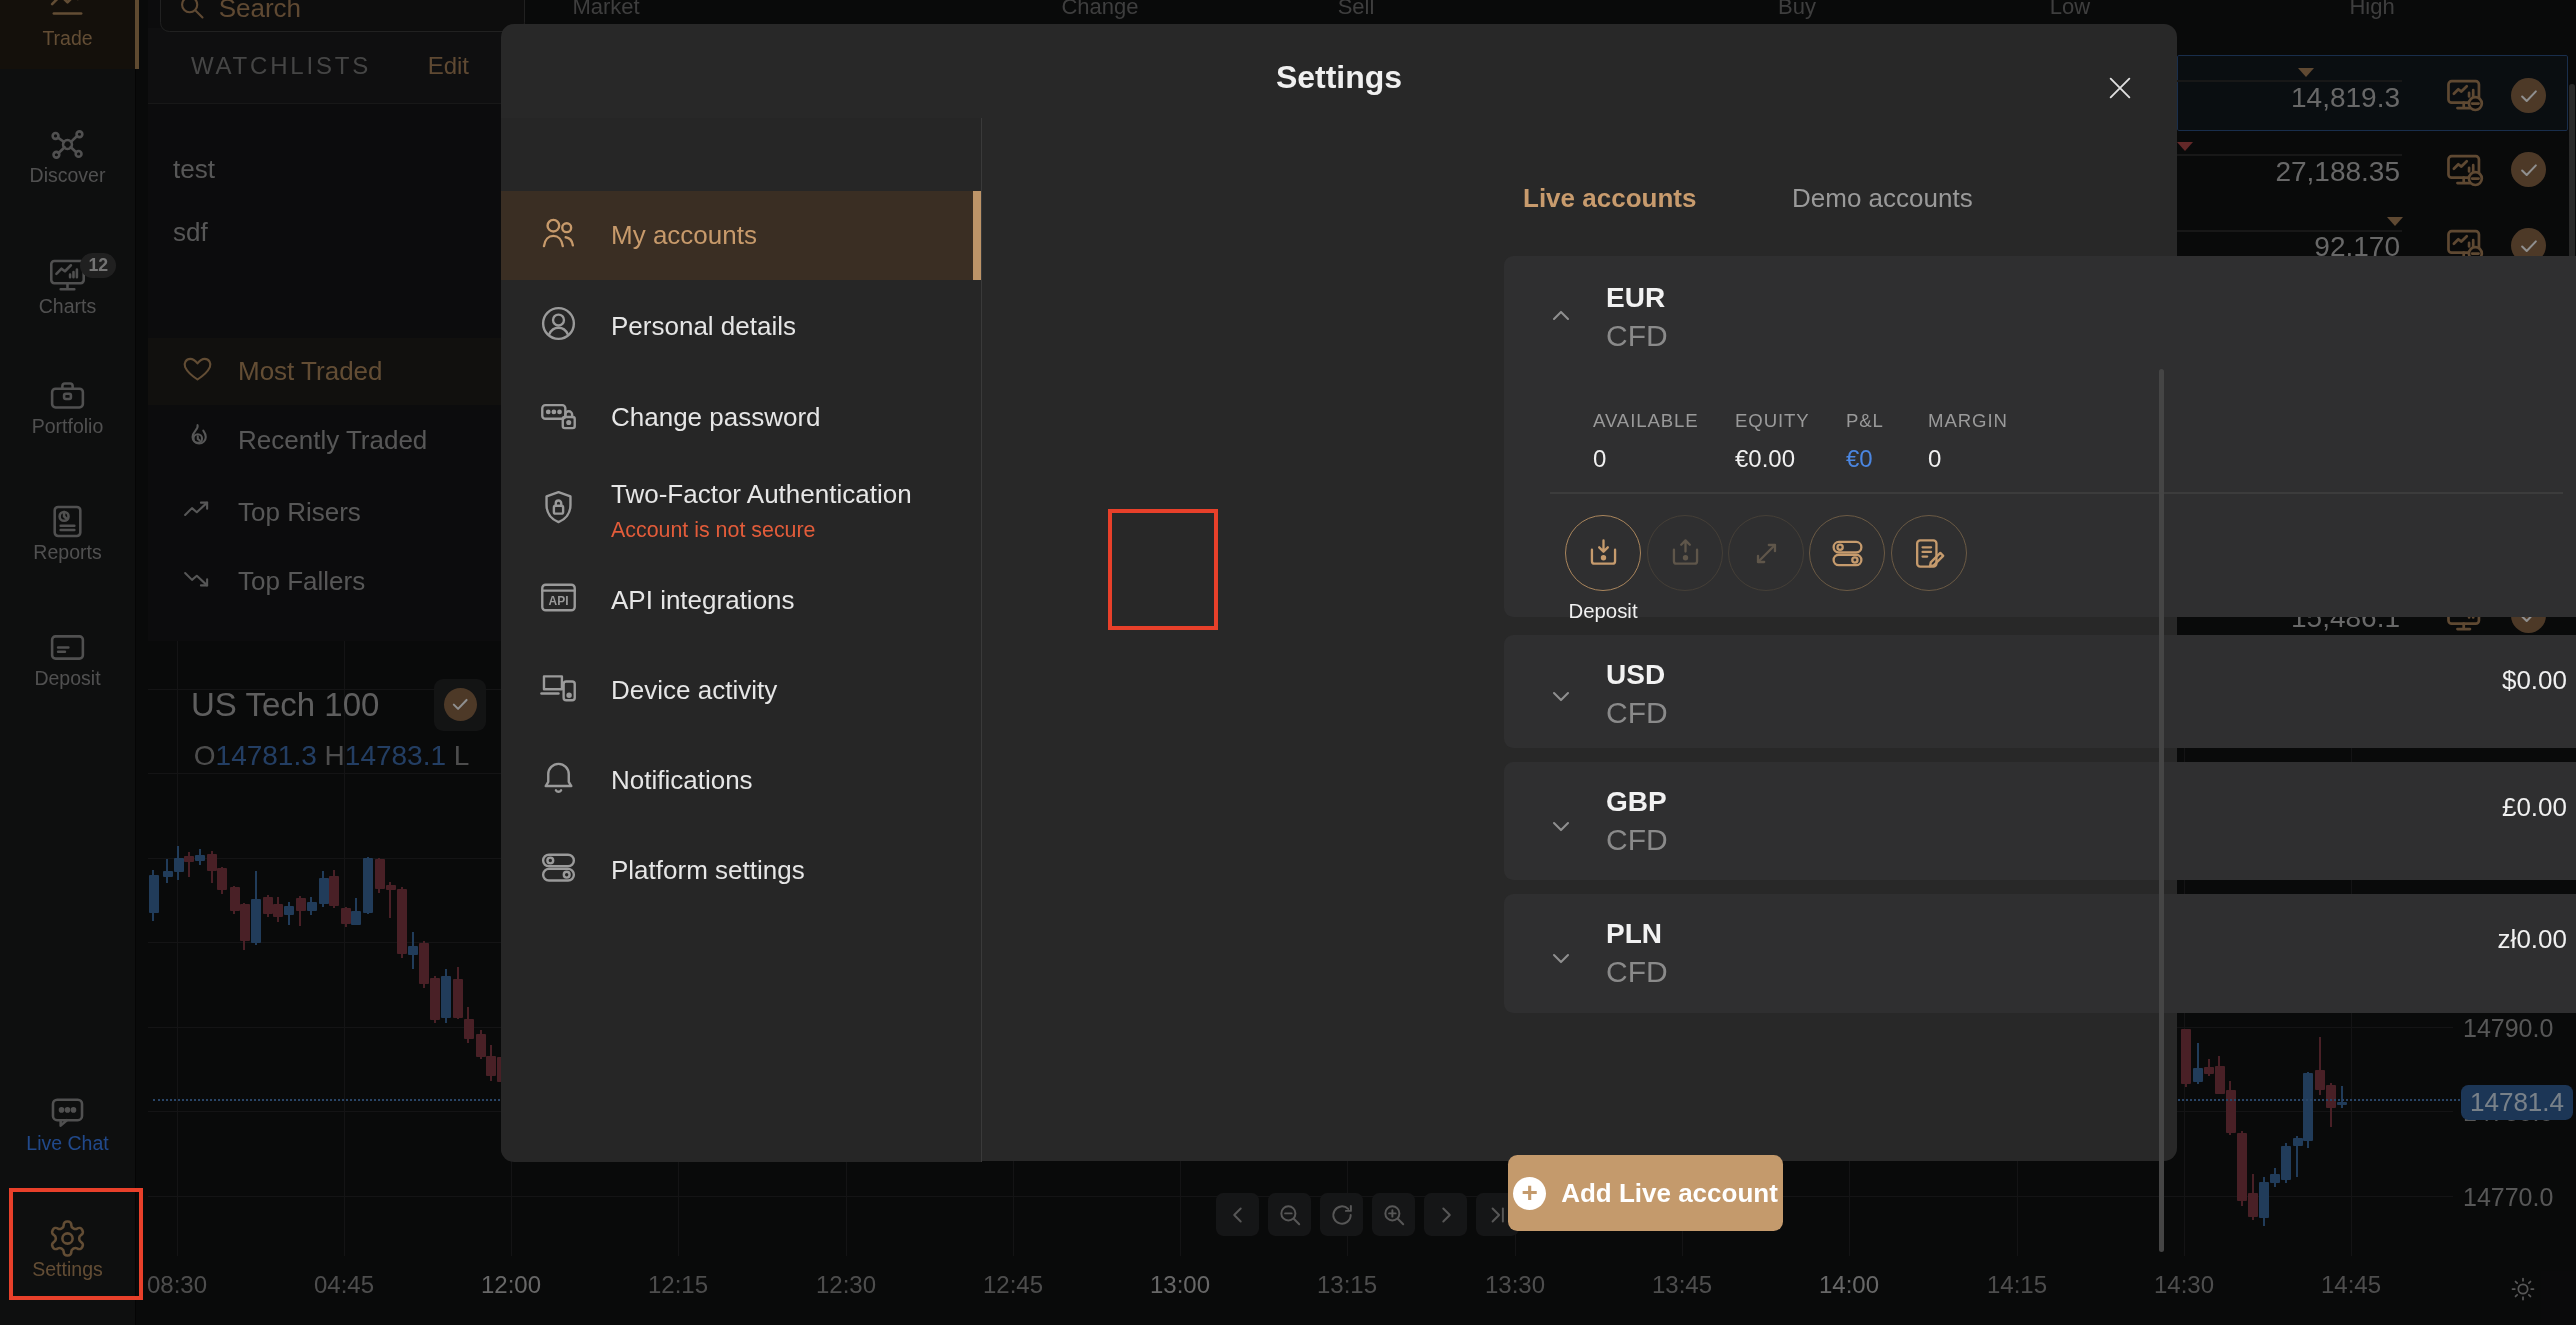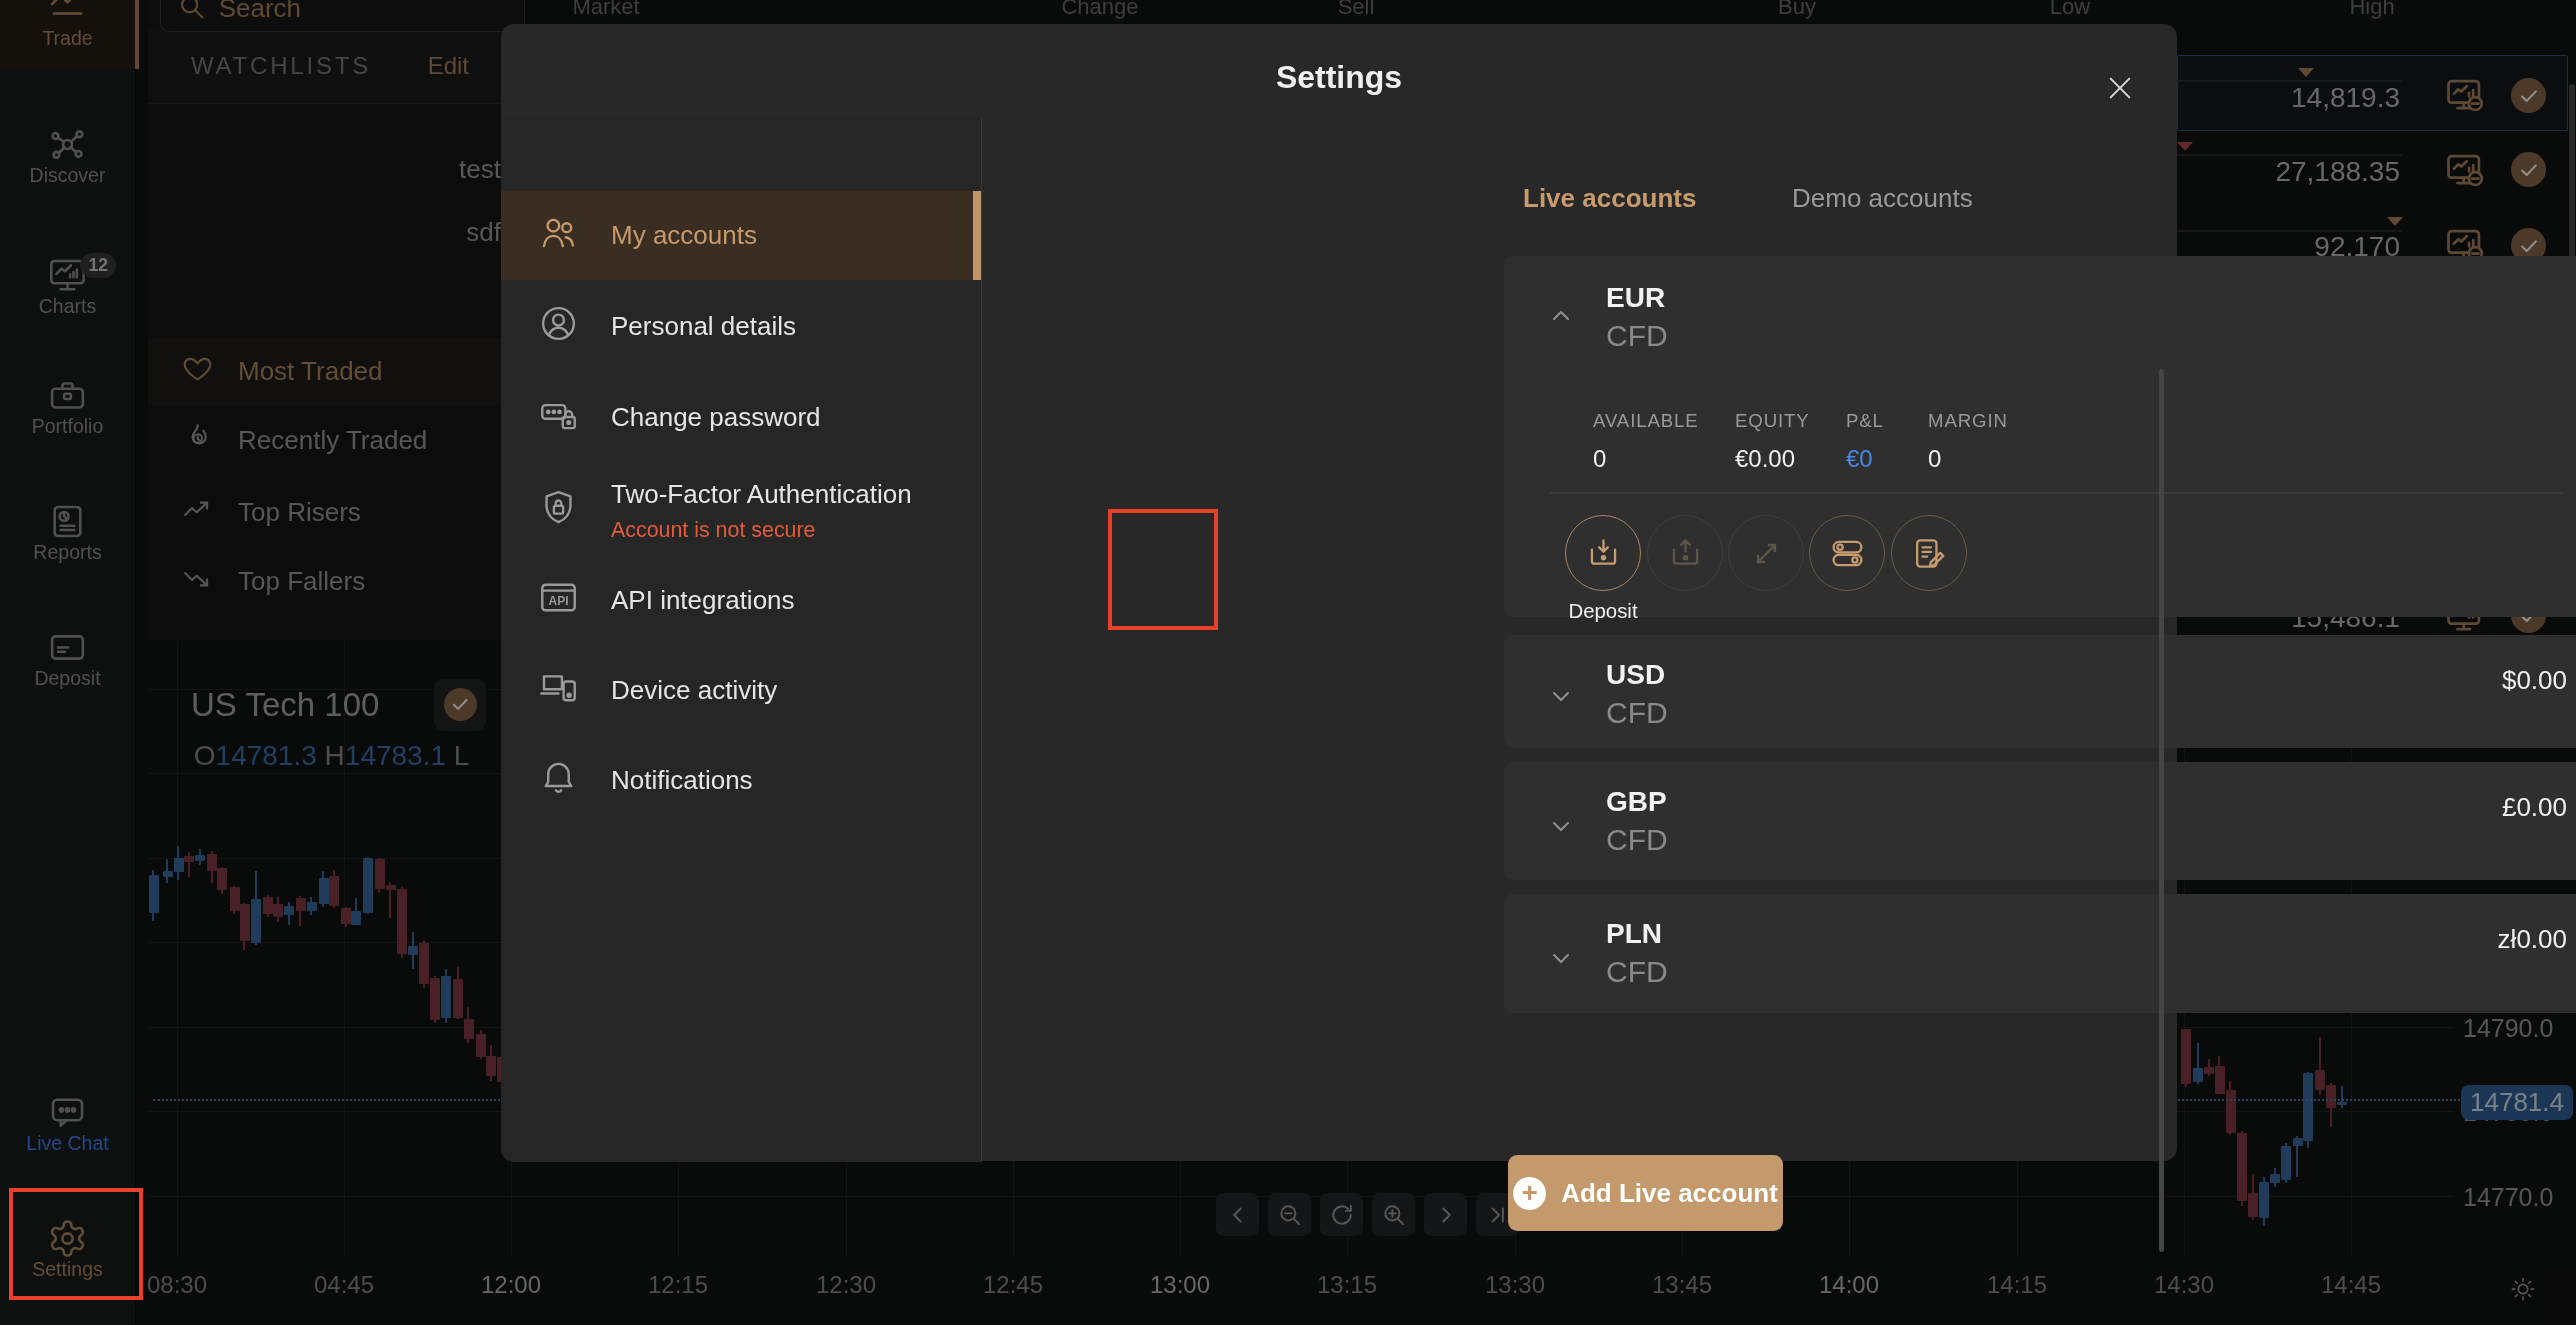--- a/index.html
+++ b/index.html
@@ -23,21 +23,21 @@
   #wl-header{position:absolute;left:148px;top:28px;width:353px;height:76px;background:#1b1c1d;z-index:3;
       border-bottom:0.9px solid #2b2b2b;display:flex;align-items:center;justify-content:space-between;
       padding:0 32px 0 43px;box-sizing:border-box;}
   #wl-header .t{color:#7c7c7c;font-size:24px;letter-spacing:2.8px;}
   #wl-header .e{color:#a9825a;font-size:24px;}
   #wl-scrolled{position:absolute;left:191px;top:89px;width:297px;height:41px;overflow:hidden;z-index:2;
       color:#8a8a8a;font-size:26px;}
   .wl-item{position:absolute;left:148px;width:353px;height:67px;display:flex;align-items:center;gap:24px;
       padding-left:33px;box-sizing:border-box;color:#9b9b9b;font-size:26px;z-index:3;}
   .wl-item.selected{background:#1f1d1a;color:#b08a5e;}
-  .wl-item.noicon{padding-left:25px;justify-content:flex-end;}
+  .wl-item.noicon{padding-left:25px;}
   
   .q-sep{position:absolute;height:1.9px;background:#2c2c2c;left:2177px;width:225px;}
   .q-val{position:absolute;color:#b9b9b9;font-size:28px;text-align:right;width:223px;}
   .q-row-hl{position:absolute;left:2177px;top:55px;width:389px;height:74px;border:1.9px solid #2e5288;
       background:rgba(45,80,125,0.12);border-radius:1.9px;}
   .tri{position:absolute;width:0;height:0;border-left:8.4px solid transparent;border-right:8.4px solid transparent;}
   .q-check{position:absolute;width:35px;height:35px;border-radius:50%;background:#8a6747;display:flex;
       align-items:center;justify-content:center;}
   
   .gridh{position:absolute;left:148px;width:2305px;height:0.9px;background:#242526;}
@@ -565,20 +565,31 @@
         </div>
         <div class="m-item" style="top: 618px; height: 89px;">
           <div style="flex-shrink: 0;"><svg width="41" height="41" viewBox="0 0 24 24" fill="none" stroke="#9a9a9a" stroke-width="1.4" stroke-linecap="round" stroke-linejoin="round" style="color:#9a9a9a">
               <path d="M12 4a6 6 0 0 0-6 6v4.5L4.5 17h15L18 14.5V10a6 6 0 0 0-6-6z"></path>
               <path d="M10.5 19.5a1.8 1.8 0 0 0 3 0"></path>
             </svg></div>
           <div>
             <div>Notifications</div>
           </div>
         </div>
+        <div class="m-item" style="top: 708px; height: 89px;">
+          <div style="flex-shrink: 0;"><svg width="41" height="41" viewBox="0 0 24 24" fill="none" stroke="#9a9a9a" stroke-width="1.4" stroke-linecap="round" stroke-linejoin="round" style="color:#9a9a9a">
+              <rect x="3" y="4.5" width="18" height="6.8" rx="3.4"></rect>
+              <circle cx="7.2" cy="7.9" r="1.7"></circle>
+              <rect x="3" y="12.8" width="18" height="6.8" rx="3.4"></rect>
+              <circle cx="16.8" cy="16.2" r="1.7"></circle>
+            </svg></div>
+          <div>
+            <div>Platform settings</div>
+          </div>
+        </div>
       </div>
     <div id="modal-content">
       <div class="tab" id="tab-live" style="left:540px;color:#c89b6d;">Live accounts</div>
       <div class="tab" id="tab-demo" style="left:809px;color:#9a9a9a;font-weight:normal;">Demo accounts</div>
       <div id="tab-underline"></div>
       <div id="tab-active-bar"></div>
 
       <div class="acct-card" id="eur-card" style="top:138px;height:361px;">
         <span class="chev" style="left:43px;top:46px;" id="eur-chev"><svg width="28" height="28" viewBox="0 0 24 24" fill="none" stroke="#8f8f8f" stroke-width="1.8" stroke-linecap="round" stroke-linejoin="round" style="color:#8f8f8f">
               <path d="M6 14.5l6-6 6 6"></path>

